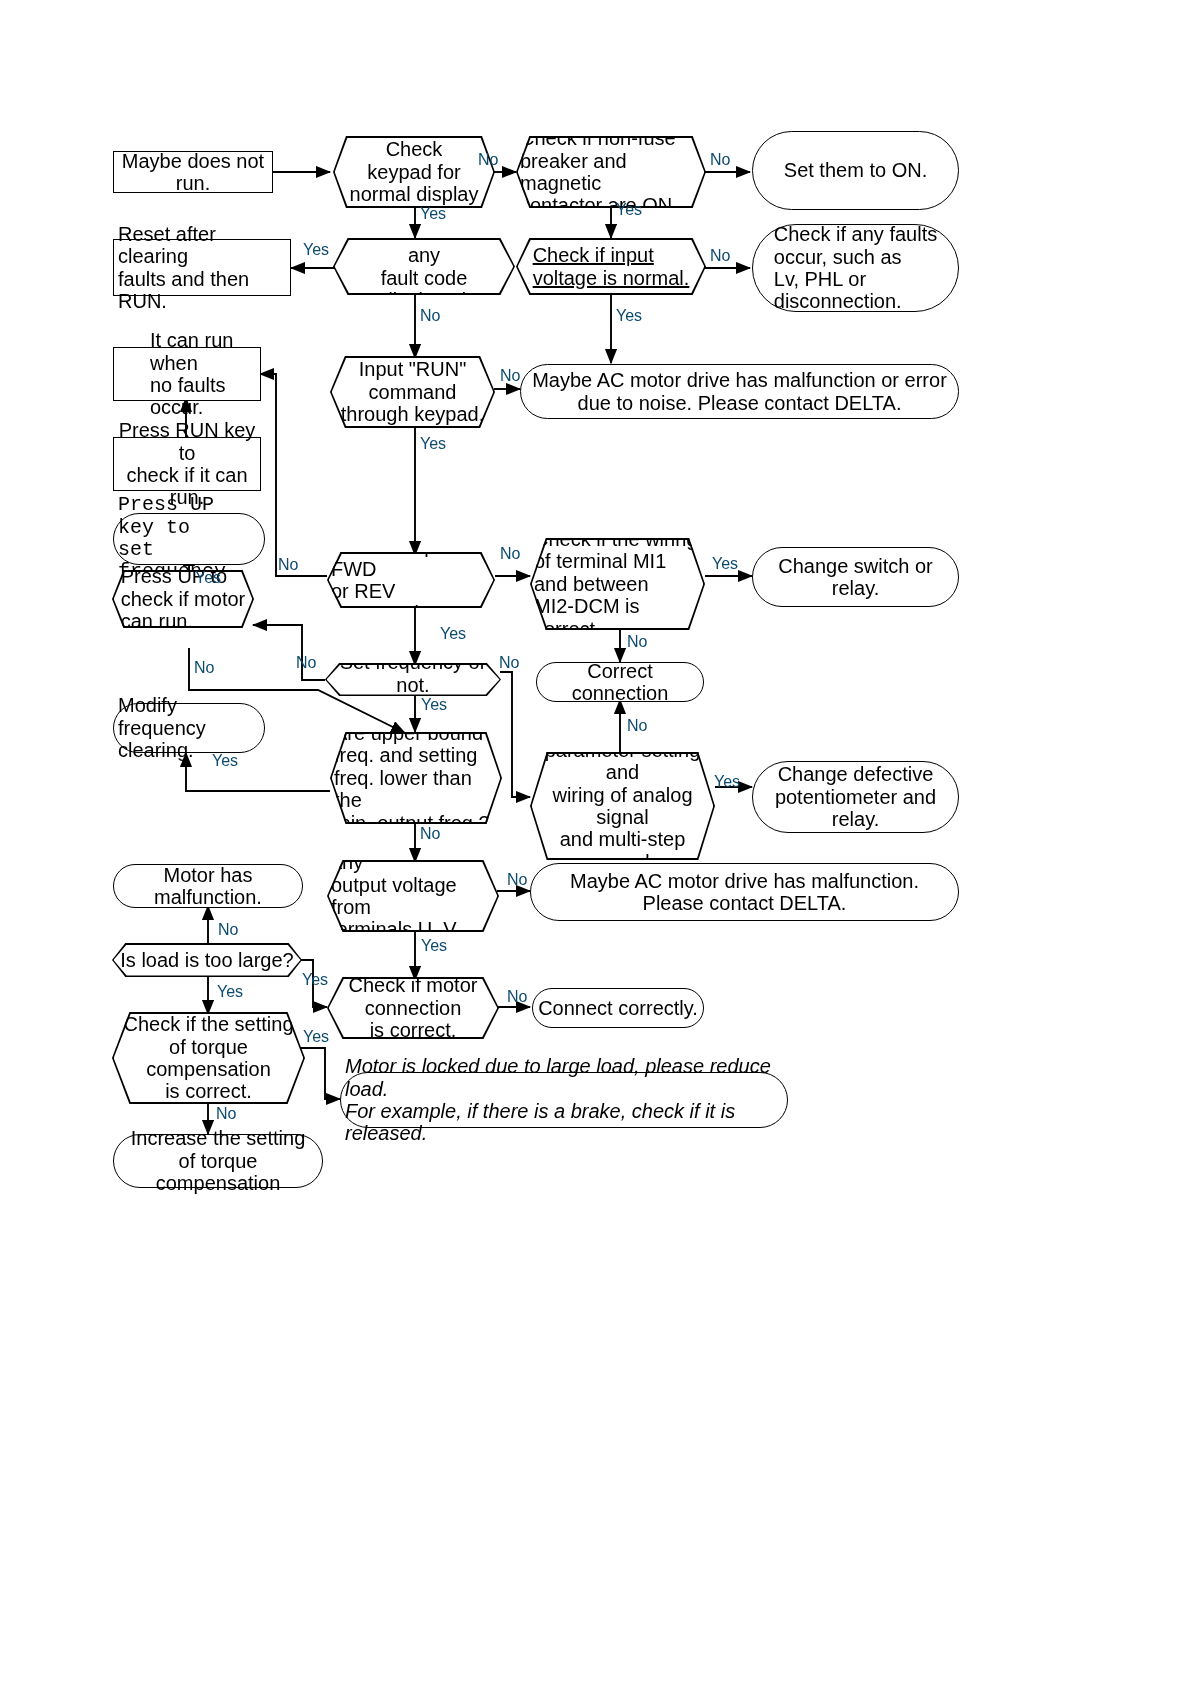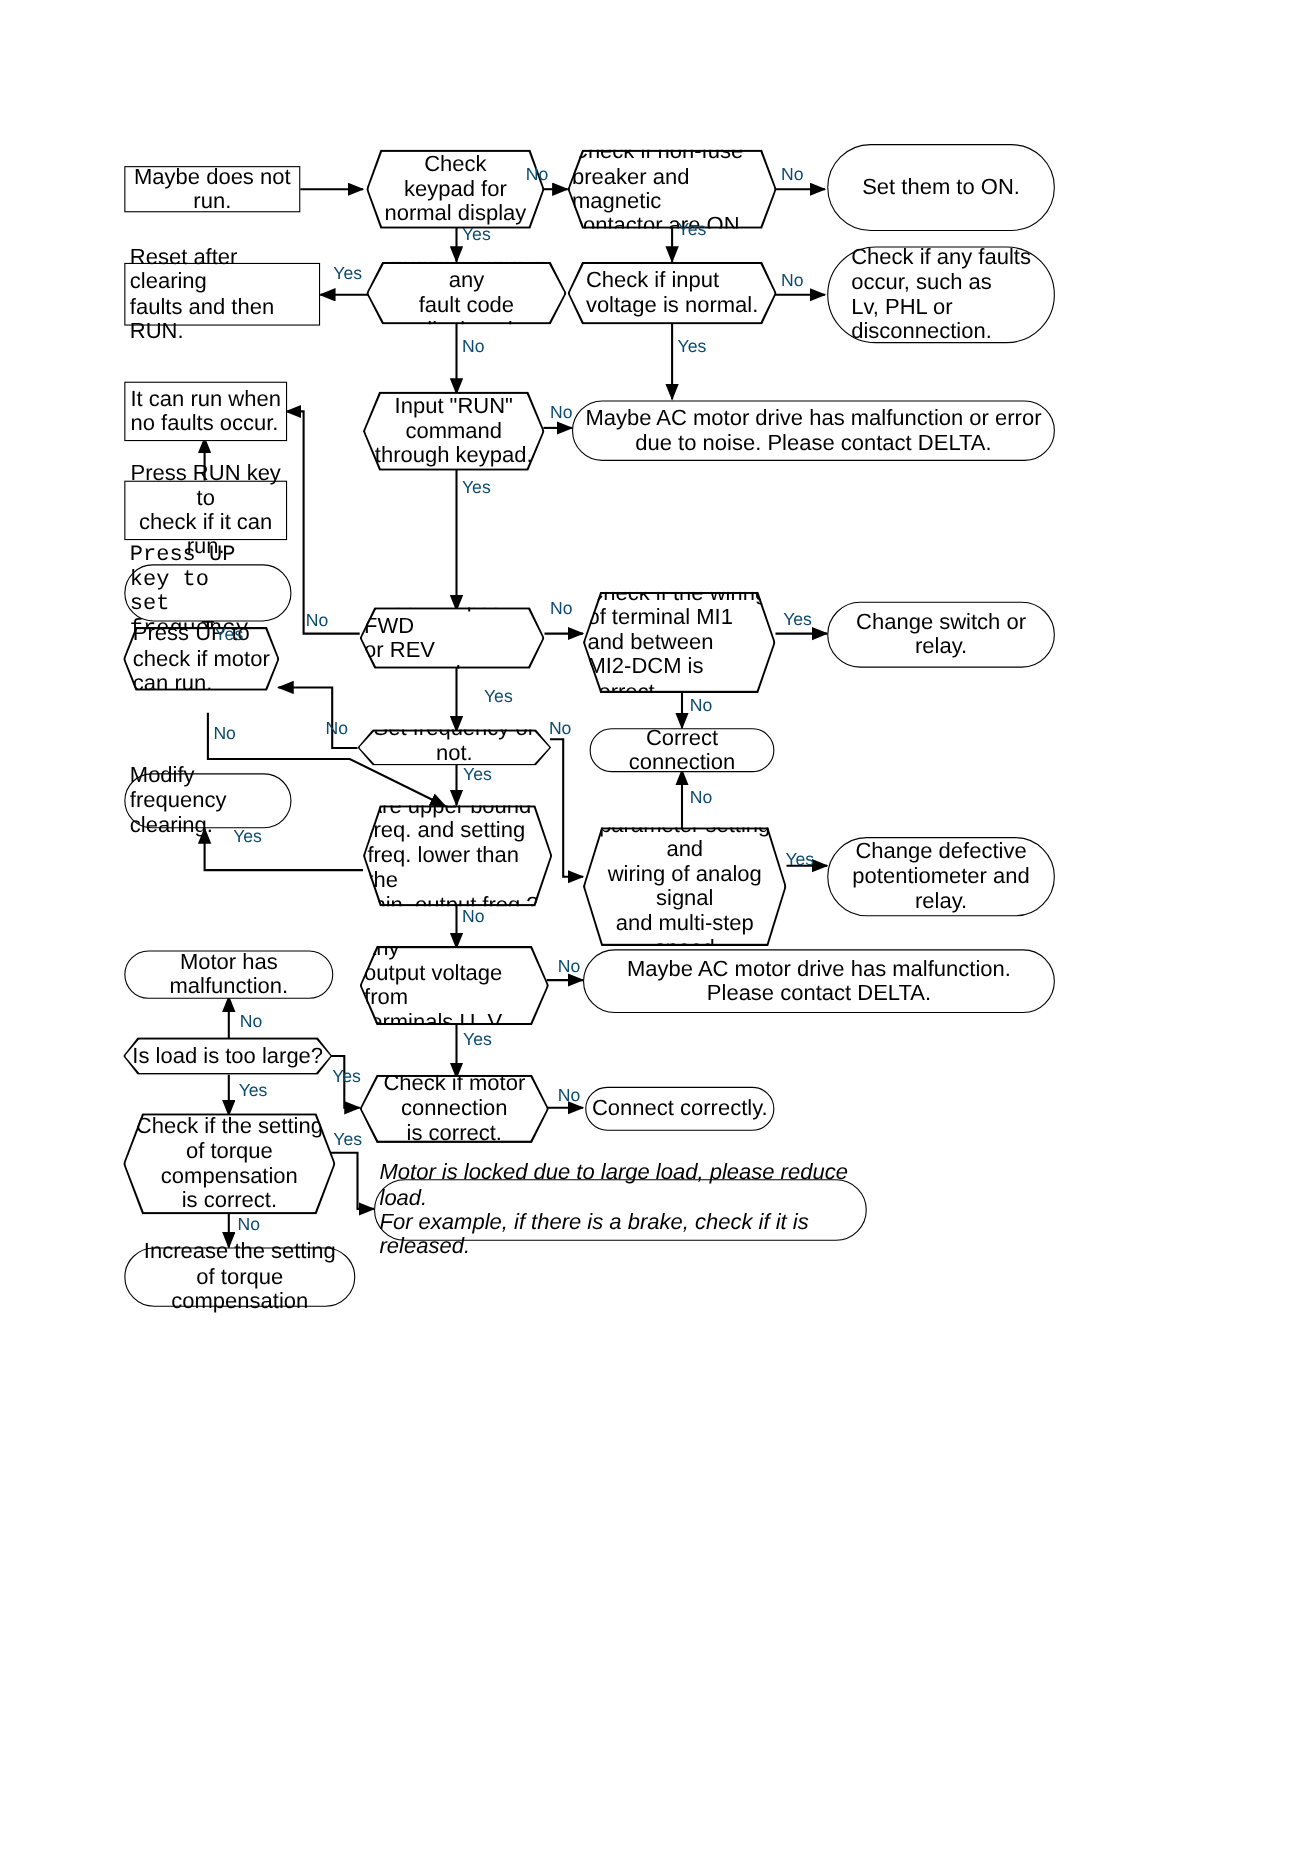--- a/index.html
+++ b/index.html
@@ -141,35 +141,35 @@
        clip-path:polygon(0% 50%,8% 0%,92% 0%,100% 50%,92% 100%,8% 100%);
        background:linear-gradient(#000,#000) 0 0/100% 100% no-repeat;">
     <div style="position:absolute;inset:1.7px;background:#fff;
          clip-path:polygon(0% 50%,8% 0%,92% 0%,100% 50%,92% 100%,8% 100%);"></div>
     <span class="txt" style="position:relative;z-index:2;">Check if there is any
 fault code displayed</span>
   </div>
 
   <div class="node hex f20" style="left:516px;top:238px;width:190px;height:57px;
        clip-path:polygon(0% 50%,7% 0%,93% 0%,100% 50%,93% 100%,7% 100%);
-       background:linear-gradient(#000,#000) 0 0/100% 100% no-repeat;">
+       background:linear-gradient(#000,#000) 0 0/100% 100% no-repeat;text-decoration:underline;">
     <div style="position:absolute;inset:1.7px;background:#fff;
          clip-path:polygon(0% 50%,7% 0%,93% 0%,100% 50%,93% 100%,7% 100%);"></div>
     <span class="txt" style="position:relative;z-index:2;text-align:left;">Check if input
 voltage is normal.</span>
   </div>
 
   <div class="node stadium f20" style="left:752px;top:224px;width:207px;height:88px;">
     <span class="txt" style="text-align:left;">Check if any faults
 occur, such as
 Lv, PHL or
 disconnection.</span>
   </div>
 
-  <div class="node rect f20" style="left:113px;top:347px;width:148px;height:54px;">
+  <div class="node rect f20" style="left:113px;top:347px;width:148px;height:54px;padding-left:32px;">
     <span class="txt" style="text-align:left;">It can run when
 no faults occur.</span>
   </div>
 
   <div class="node hex f20" style="left:330px;top:356px;width:165px;height:72px;
        clip-path:polygon(0% 50%,9% 0%,91% 0%,100% 50%,91% 100%,9% 100%);
        background:linear-gradient(#000,#000) 0 0/100% 100% no-repeat;">
     <div style="position:absolute;inset:1.7px;background:#fff;
          clip-path:polygon(0% 50%,9% 0%,91% 0%,100% 50%,91% 100%,9% 100%);"></div>
     <span class="txt" style="position:relative;z-index:2;">Input "RUN"

